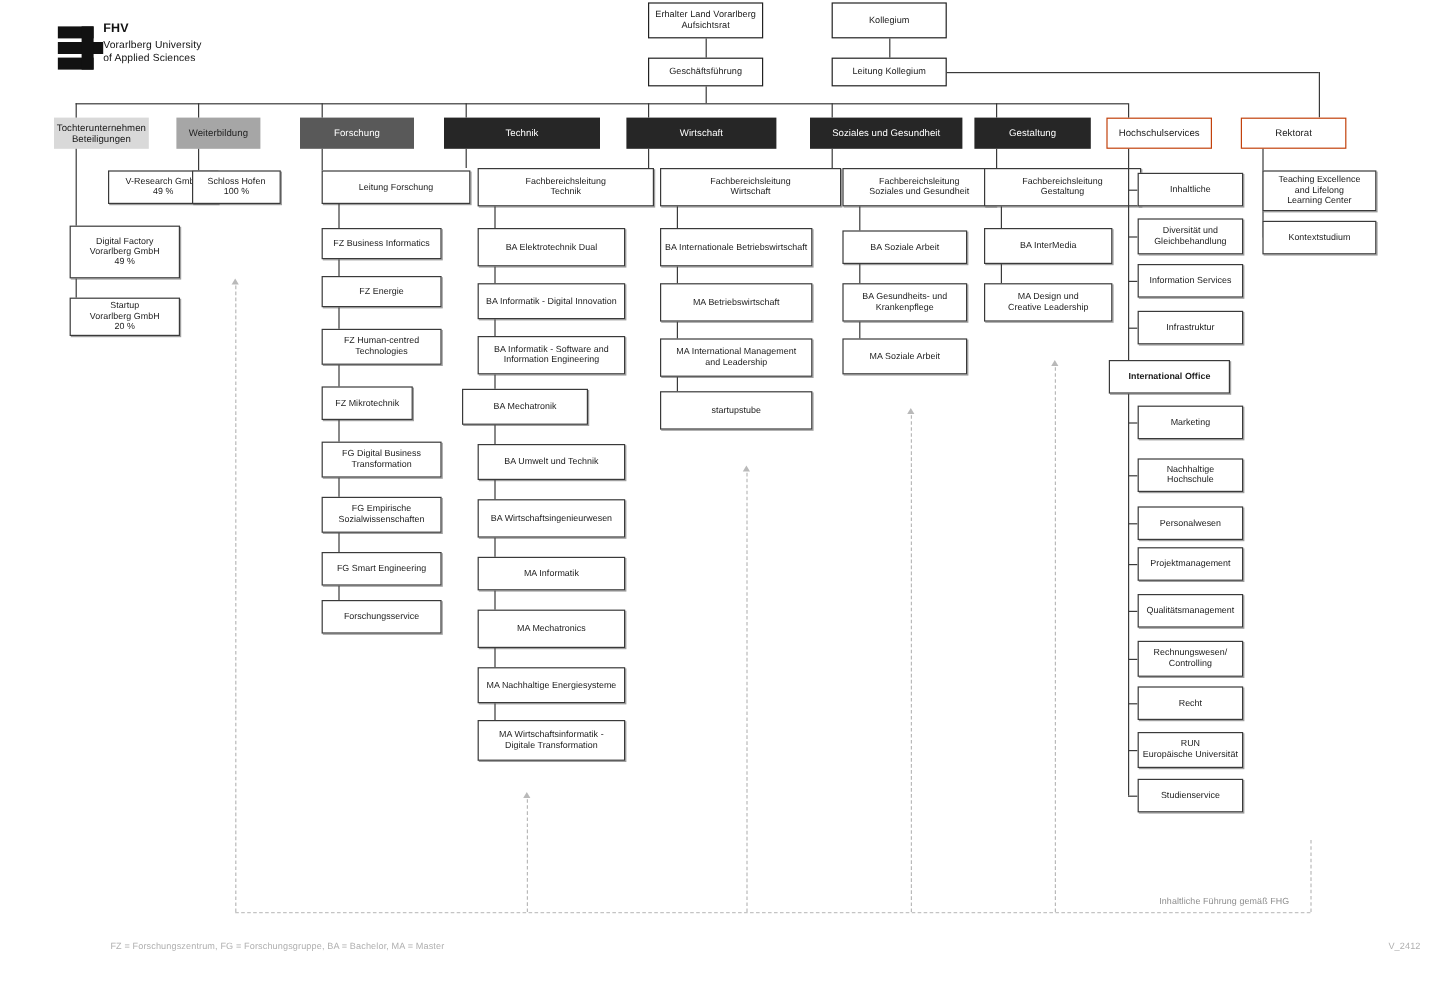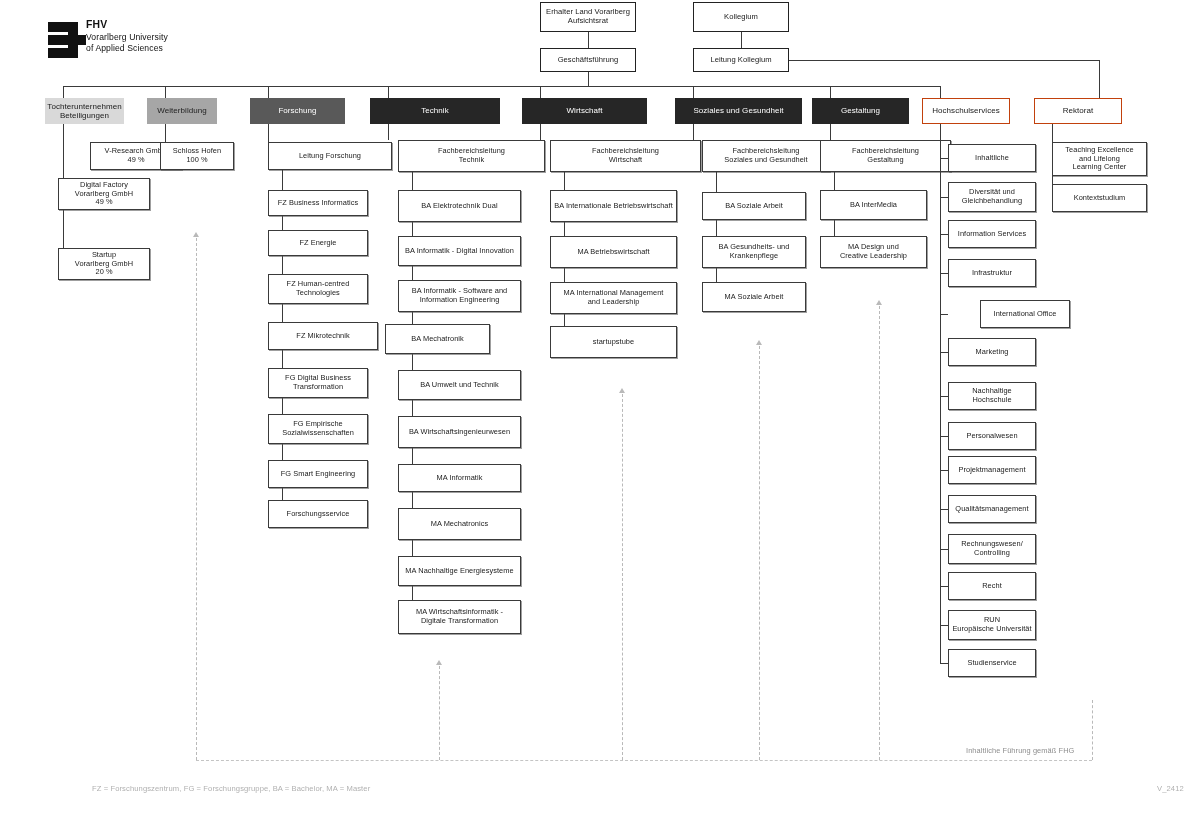--- a/index.html
+++ b/index.html
@@ -128,21 +128,21 @@
     <div class="ln v" style="left:940px;top:86px;height:12px;"></div>
     <div class="node head lvl-white" style="left:1034px;top:98px;width:88px;height:26px;">
       <span>Rektorat</span>
     </div>
     <div class="ln v" style="left:63px;top:124px;height:140px;"></div>
     <div class="ln h" style="left:63px;top:156px;width:-5px;"></div>
     <div class="node" style="left:74px;top:142px;width:92px;height:28px;margin-left:16px;">
       <span>V-Research GmbH<br>49 %</span>
     </div>
     <div class="ln h" style="left:63px;top:210px;width:-5px;"></div>
-    <div class="node" style="left:58px;top:178px;width:92px;height:32px;">
+    <div class="node" style="left:58px;top:188px;width:92px;height:44px;">
       <span>Digital Factory<br>Vorarlberg GmbH<br>49 %</span>
     </div>
     <div class="ln h" style="left:63px;top:264px;width:-5px;"></div>
     <div class="node" style="left:58px;top:248px;width:92px;height:32px;">
       <span>Startup<br>Vorarlberg GmbH<br>20 %</span>
     </div>
     <div class="ln v" style="left:165px;top:124px;height:32px;"></div>
     <div class="ln h" style="left:165px;top:156px;width:-5px;"></div>
     <div class="node" style="left:160px;top:142px;width:74px;height:28px;">
       <span>Schloss Hofen<br>100 %</span>
@@ -158,21 +158,21 @@
     </div>
     <div class="ln h" style="left:282px;top:243px;width:-14px;"></div>
     <div class="node" style="left:268px;top:230px;width:100px;height:26px;">
       <span>FZ Energie</span>
     </div>
     <div class="ln h" style="left:282px;top:289px;width:-14px;"></div>
     <div class="node" style="left:268px;top:274px;width:100px;height:30px;">
       <span>FZ Human-centred<br>Technologies</span>
     </div>
     <div class="ln h" style="left:282px;top:336px;width:-14px;"></div>
-    <div class="node" style="left:268px;top:322px;width:110px;height:28px;">
+    <div class="node" style="left:268px;top:322px;width:76px;height:28px;">
       <span>FZ Mikrotechnik</span>
     </div>
     <div class="ln h" style="left:282px;top:383px;width:-14px;"></div>
     <div class="node" style="left:268px;top:368px;width:100px;height:30px;">
       <span>FG Digital Business<br>Transformation</span>
     </div>
     <div class="ln h" style="left:282px;top:429px;width:-14px;"></div>
     <div class="node" style="left:268px;top:414px;width:100px;height:30px;">
       <span>FG Empirische<br>Sozialwissenschaften</span>
     </div>
@@ -291,21 +291,21 @@
     </div>
     <div class="ln h" style="left:940px;top:234px;width:8px;"></div>
     <div class="node" style="left:948px;top:220px;width:88px;height:28px;">
       <span>Information Services</span>
     </div>
     <div class="ln h" style="left:940px;top:273px;width:8px;"></div>
     <div class="node" style="left:948px;top:259px;width:88px;height:28px;">
       <span>Infrastruktur</span>
     </div>
     <div class="ln h" style="left:940px;top:314px;width:8px;"></div>
-    <div class="node" style="left:980px;top:300px;width:90px;height:28px;">
+    <div class="node" style="left:924px;top:300px;width:101px;height:28px;font-weight:bold;">
       <span>International Office</span>
     </div>
     <div class="ln h" style="left:940px;top:352px;width:8px;"></div>
     <div class="node" style="left:948px;top:338px;width:88px;height:28px;">
       <span>Marketing</span>
     </div>
     <div class="ln h" style="left:940px;top:396px;width:8px;"></div>
     <div class="node" style="left:948px;top:382px;width:88px;height:28px;">
       <span>Nachhaltige Hochschule</span>
     </div>

